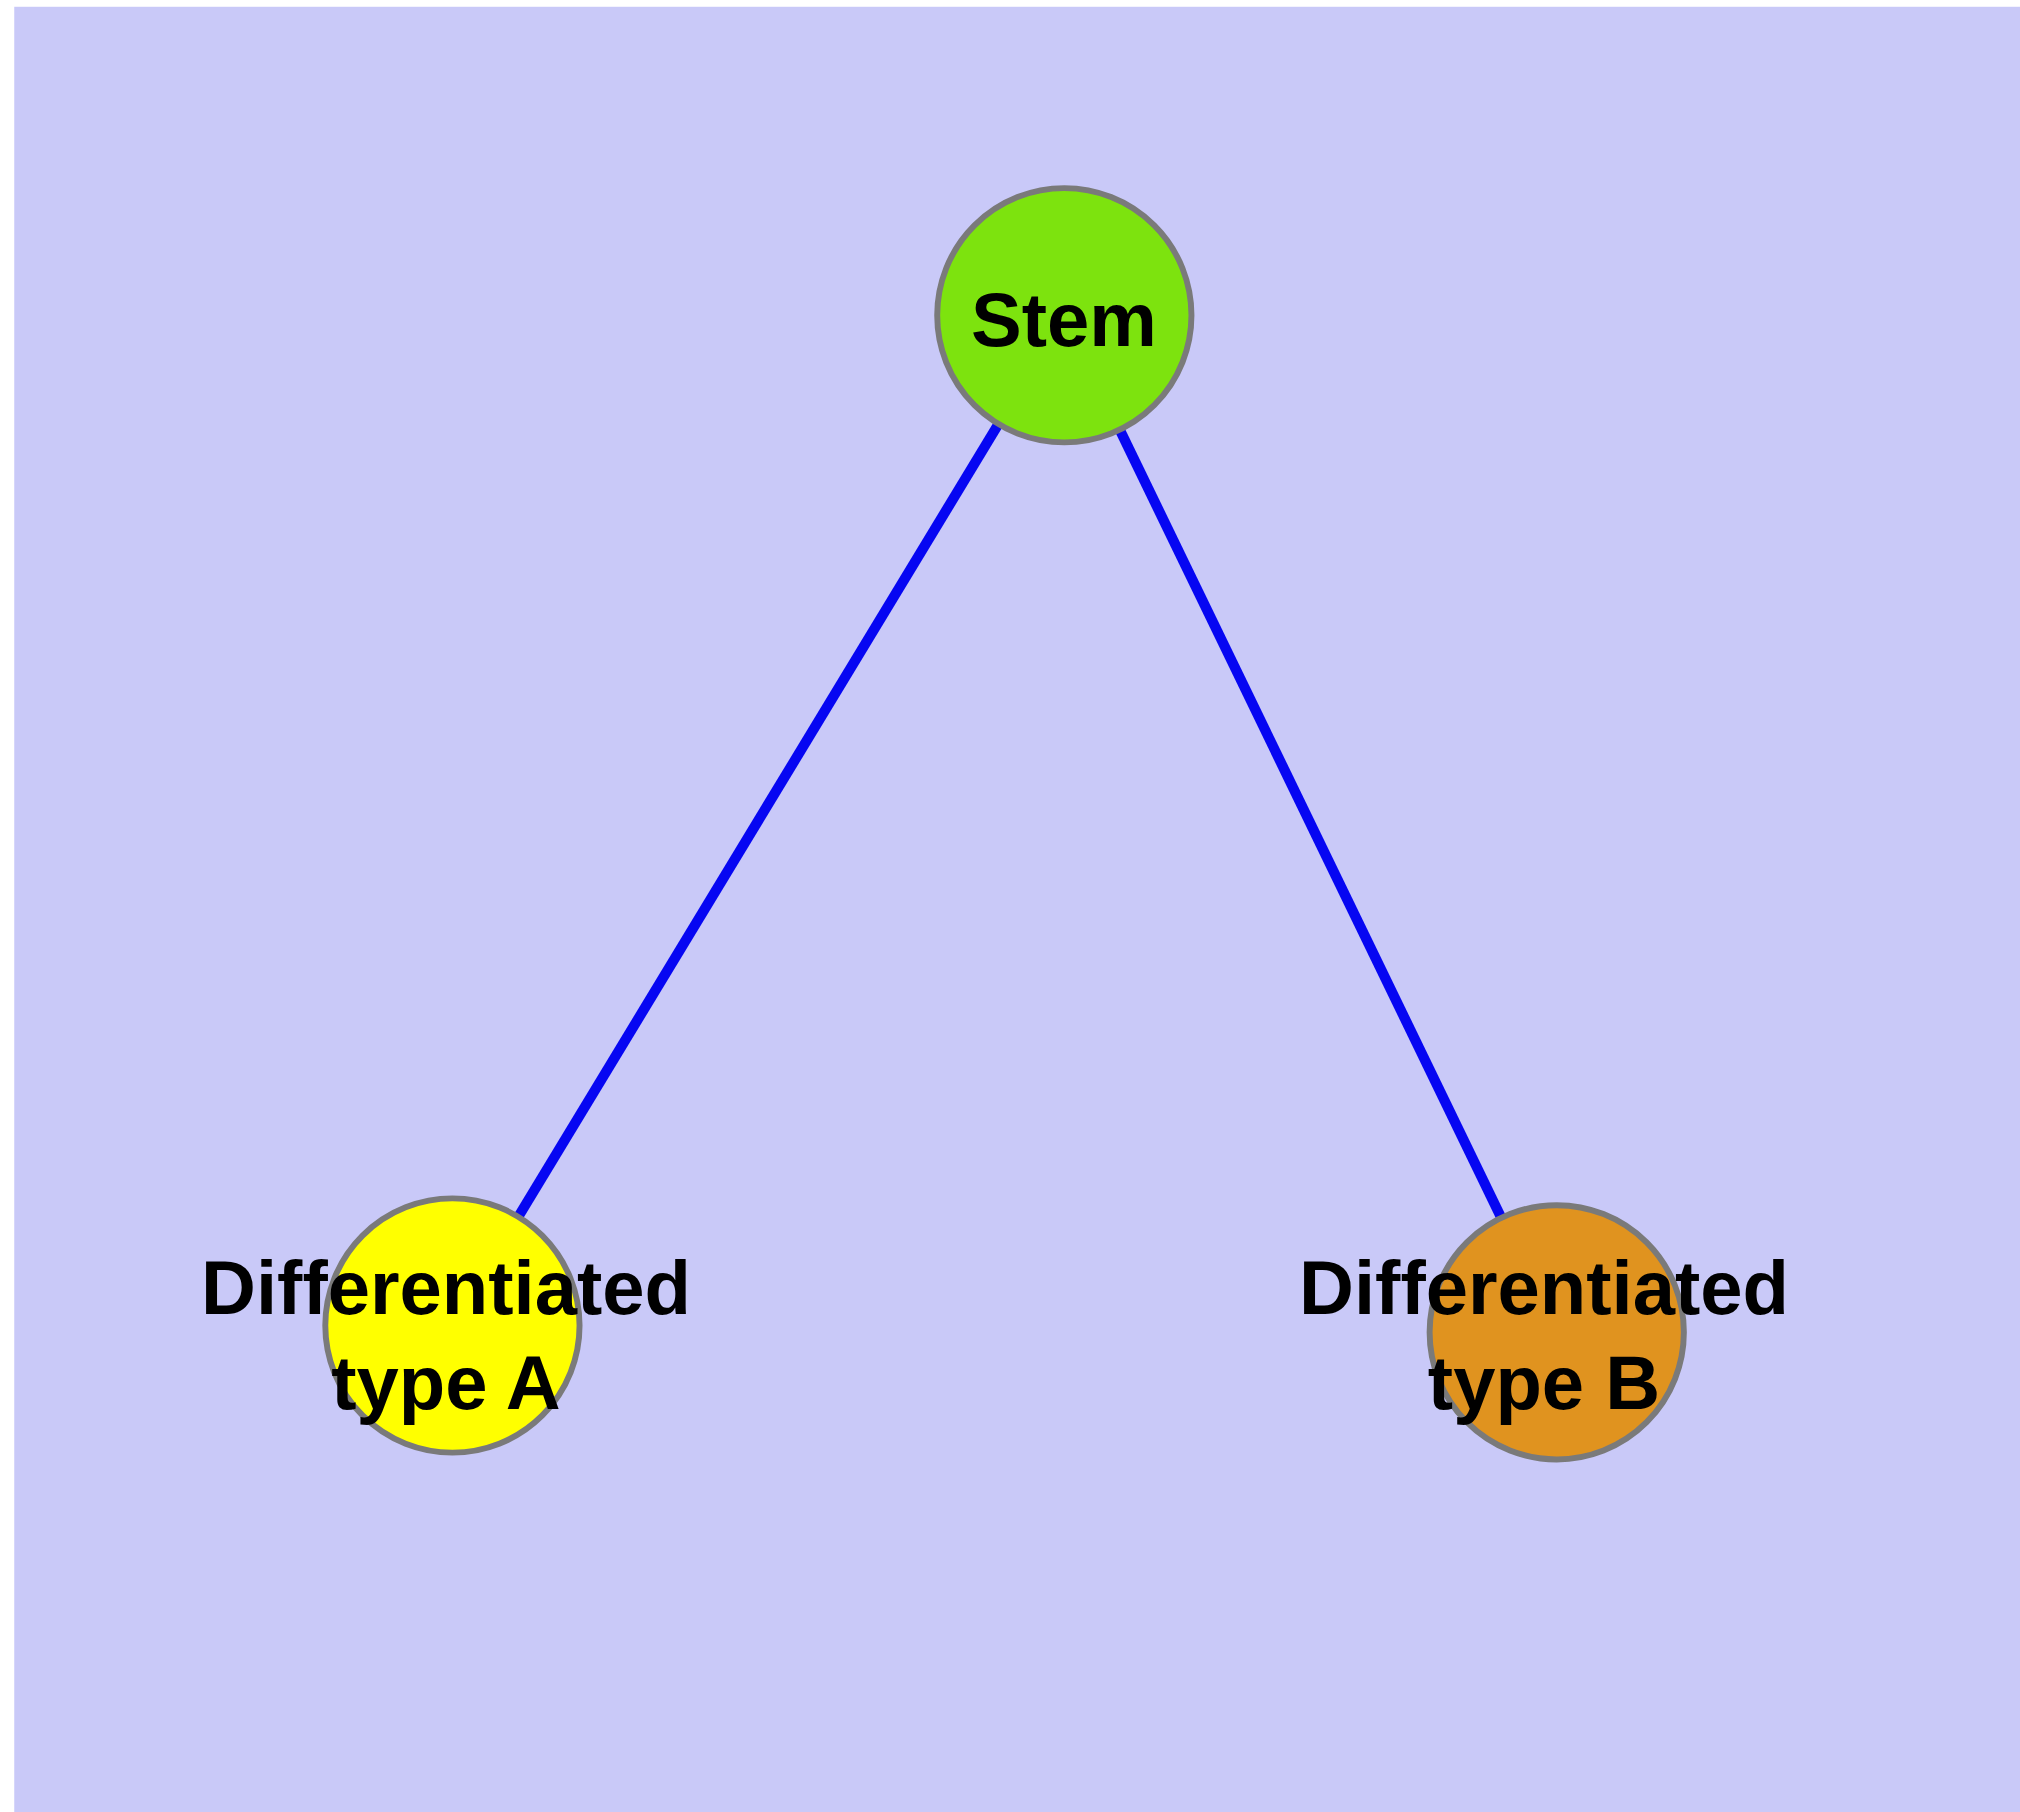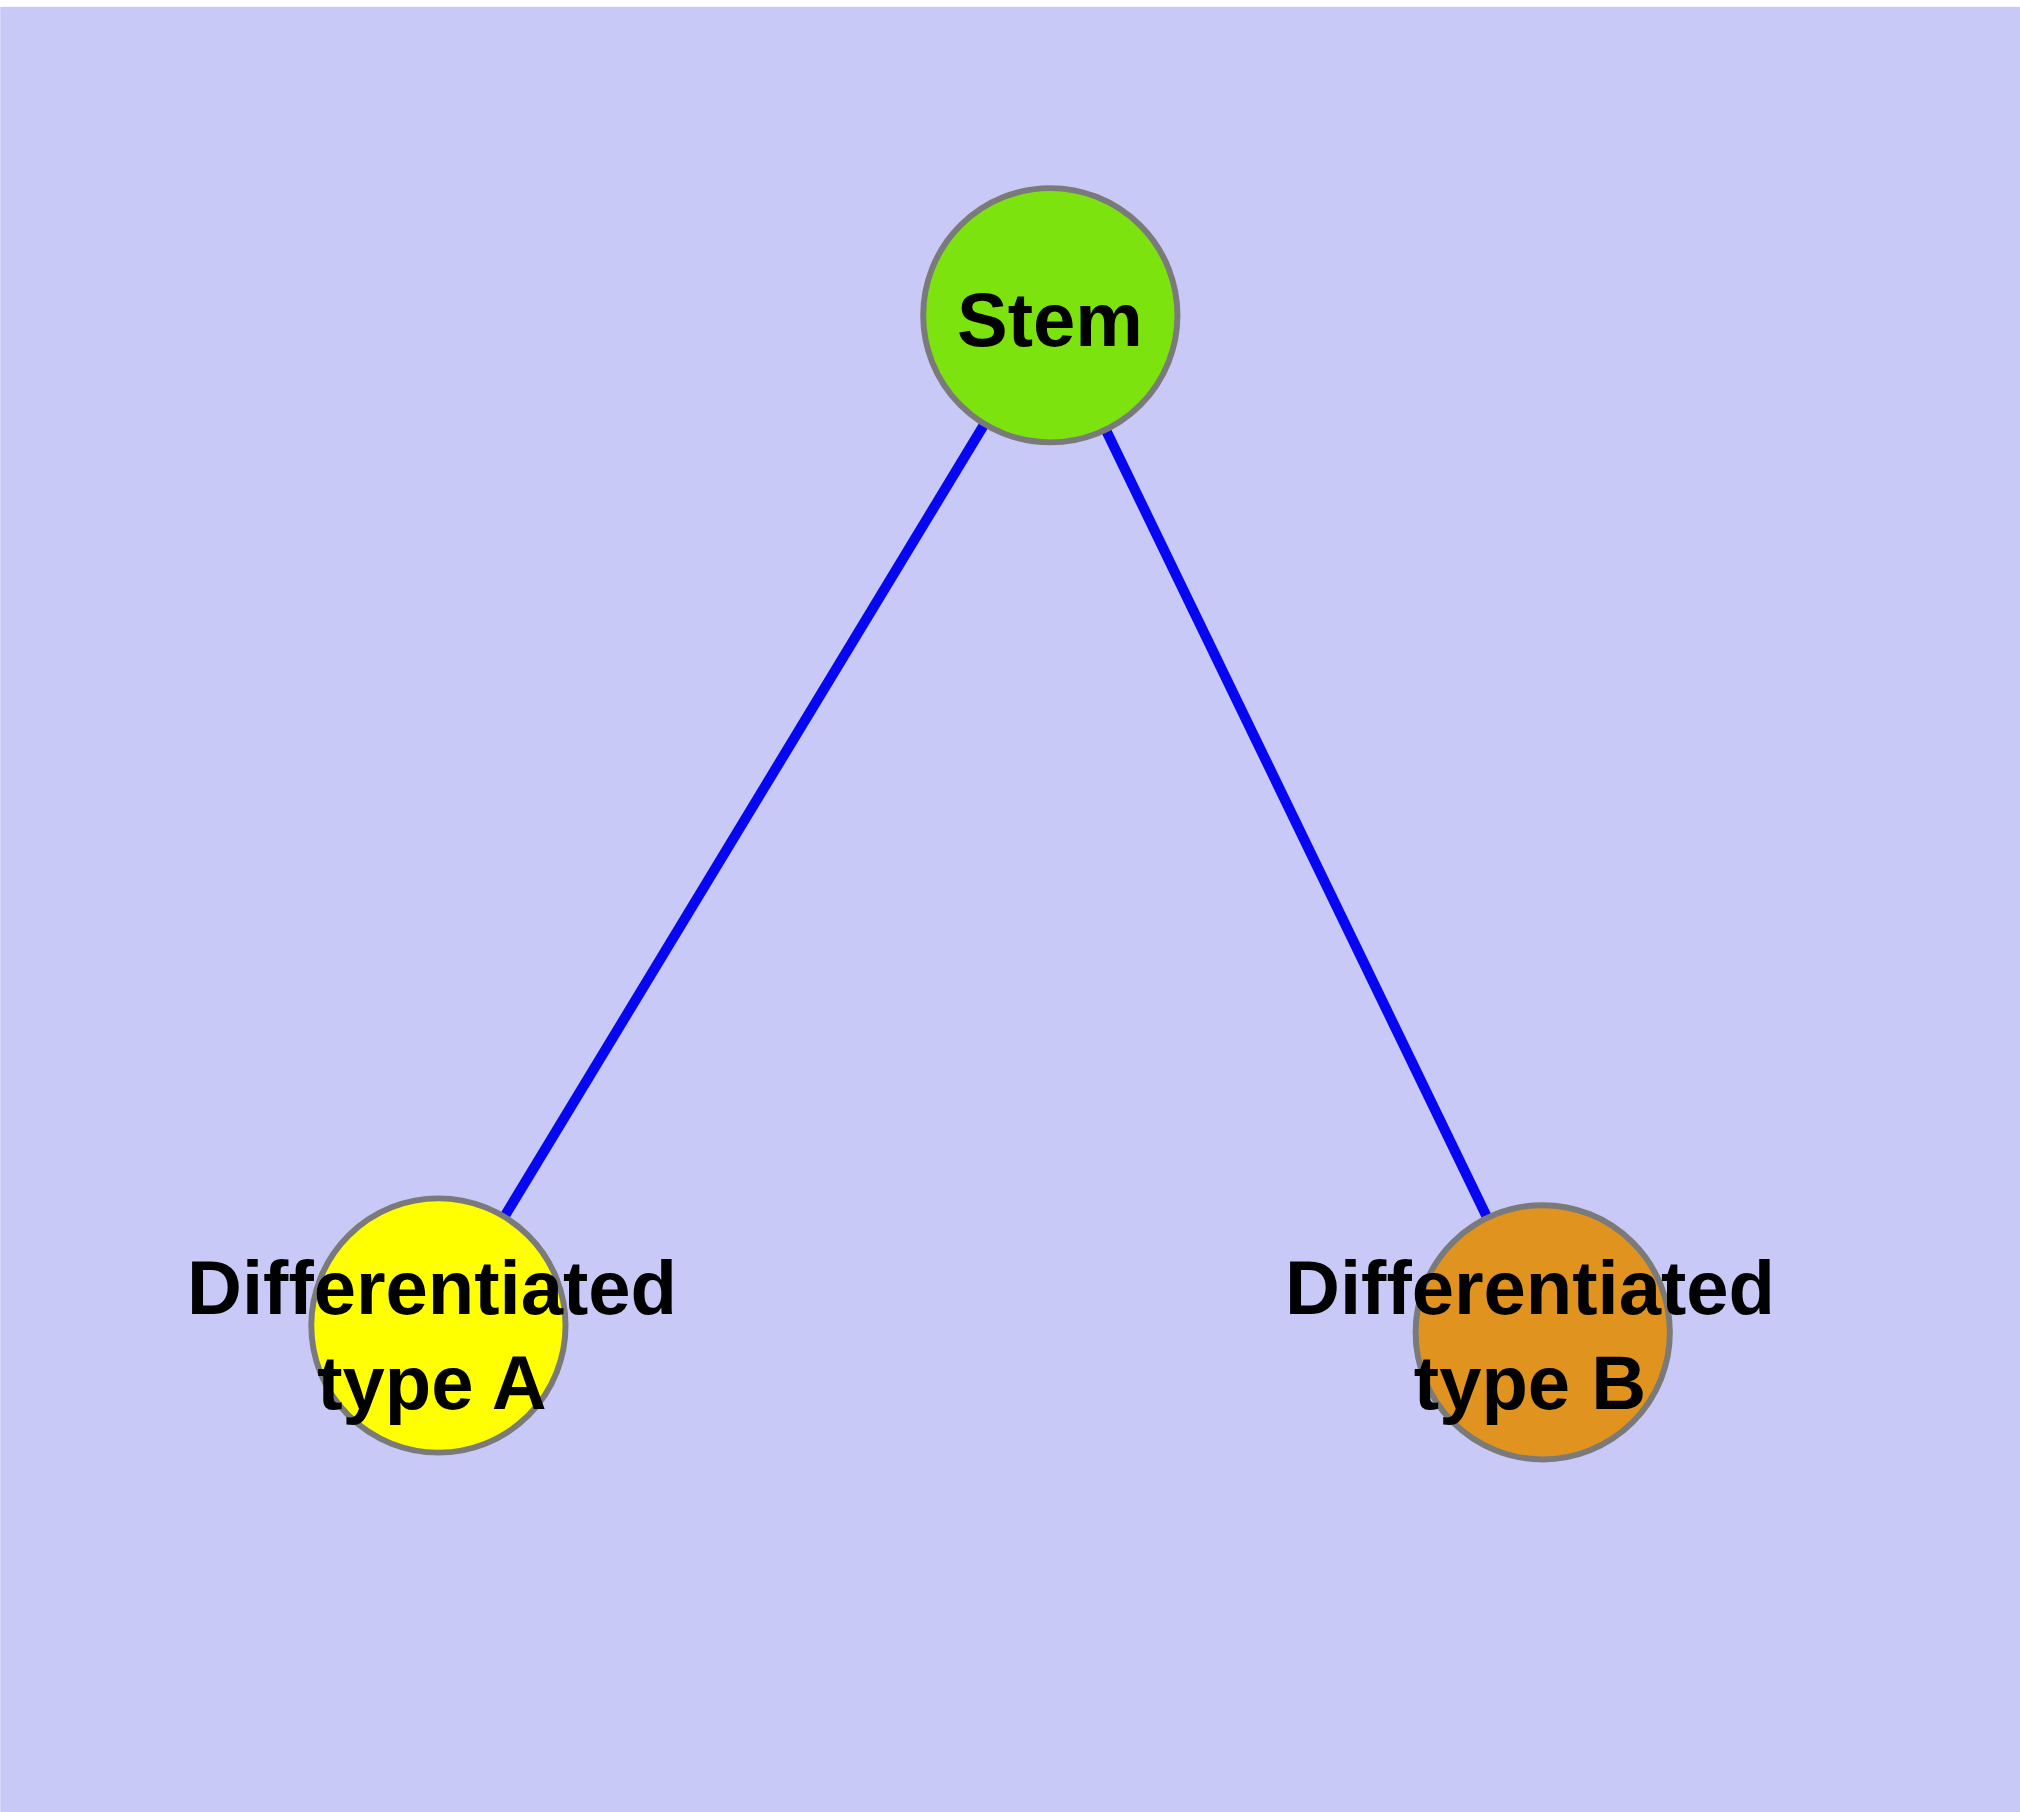--- a/index.html
+++ b/index.html
@@ -8,20 +8,21 @@
     width: 2021px;
     height: 1812px;
     overflow: hidden;
     background: #ffffff;
     font-family: "Liberation Sans", "DejaVu Sans", sans-serif;
   }
   .stage {
     position: relative;
     width: 1979px;
     height: 1812px;
+    margin-left: 14px;
   }
   .stage svg {
     position: absolute;
     left: 0;
     top: 0;
     display: block;
   }
   .node-label {
     position: absolute;
     transform: translate(-50%, -50%);

